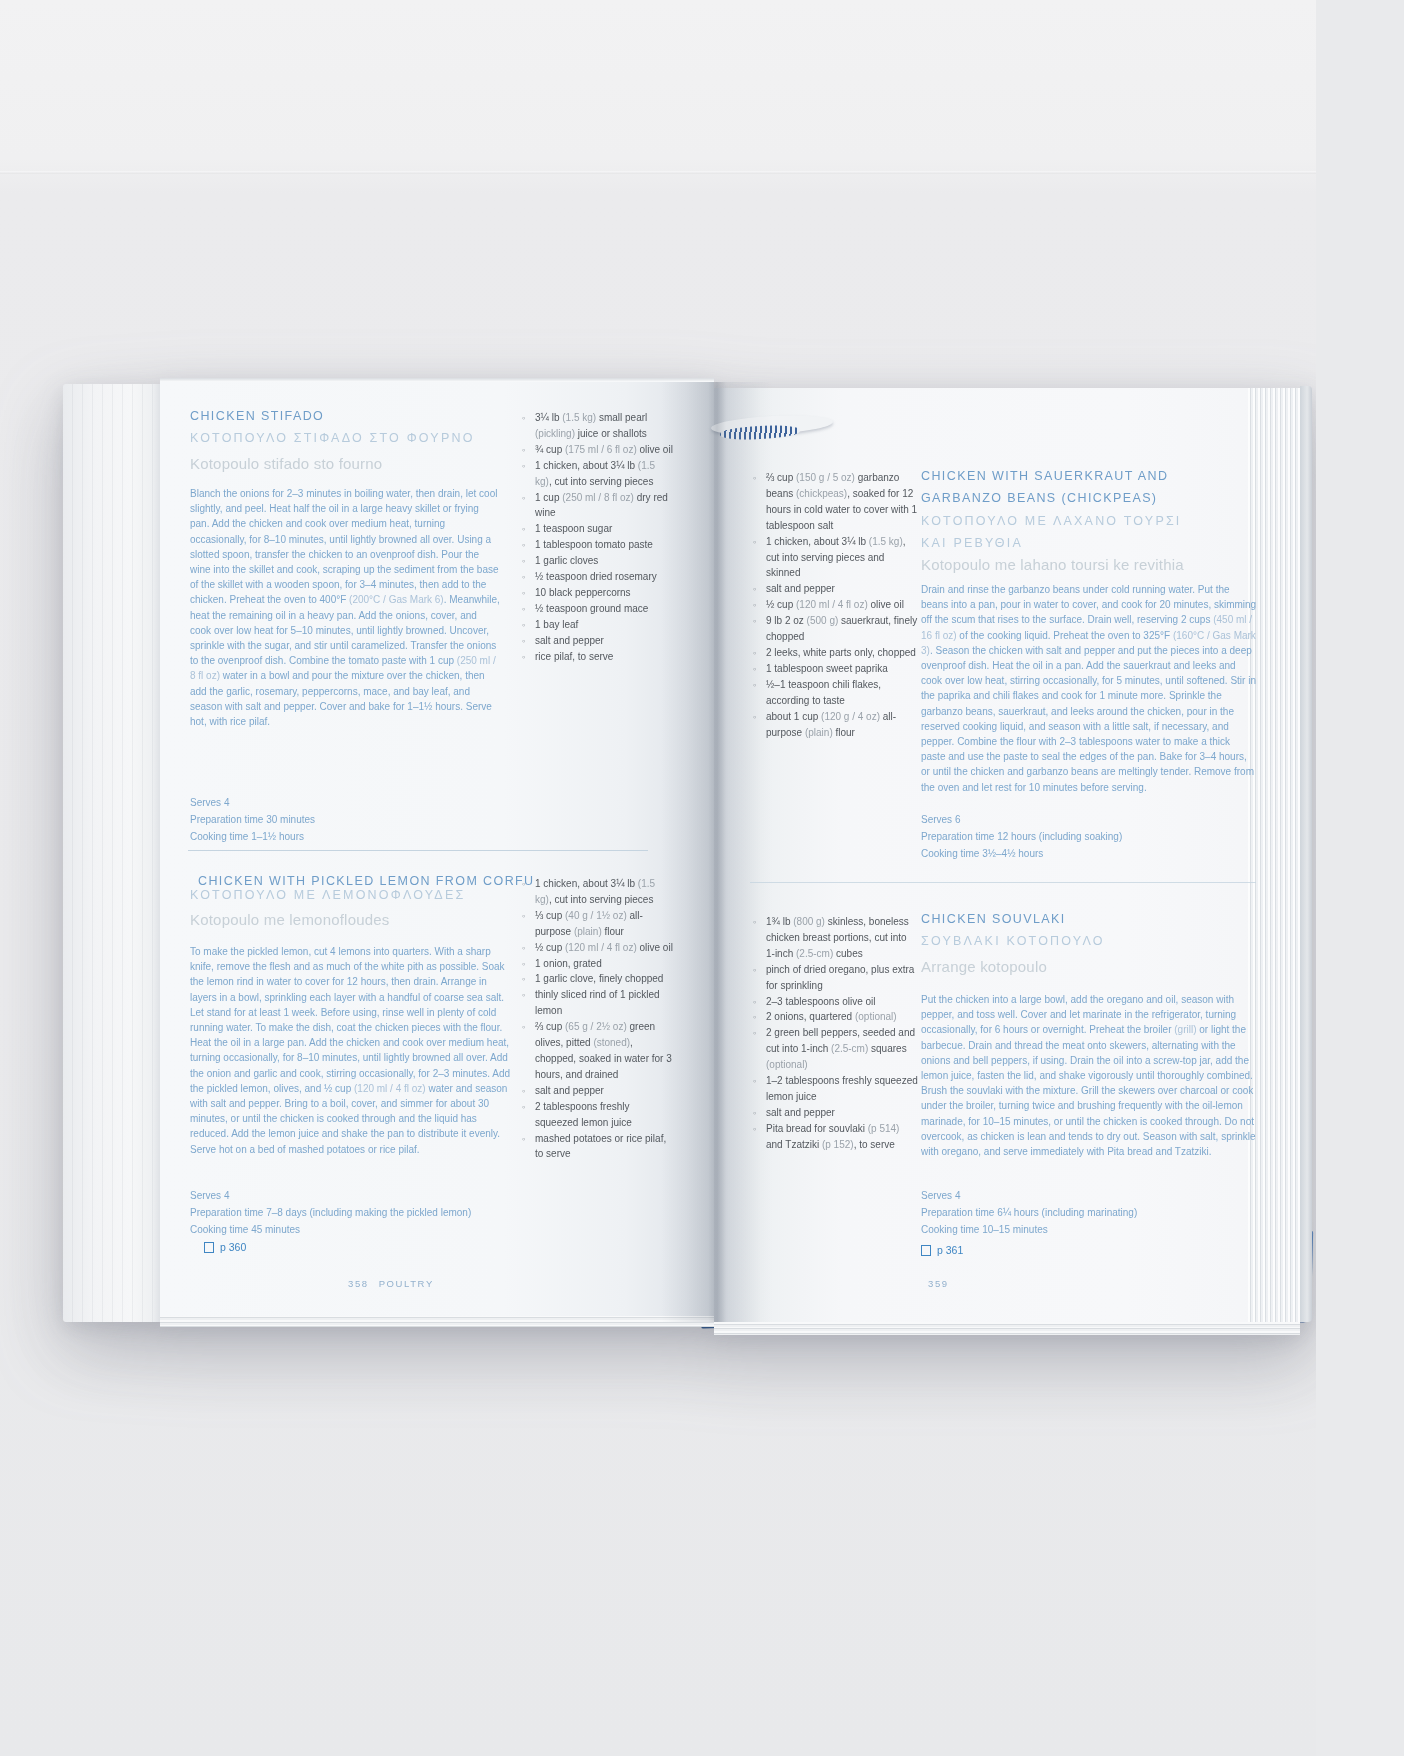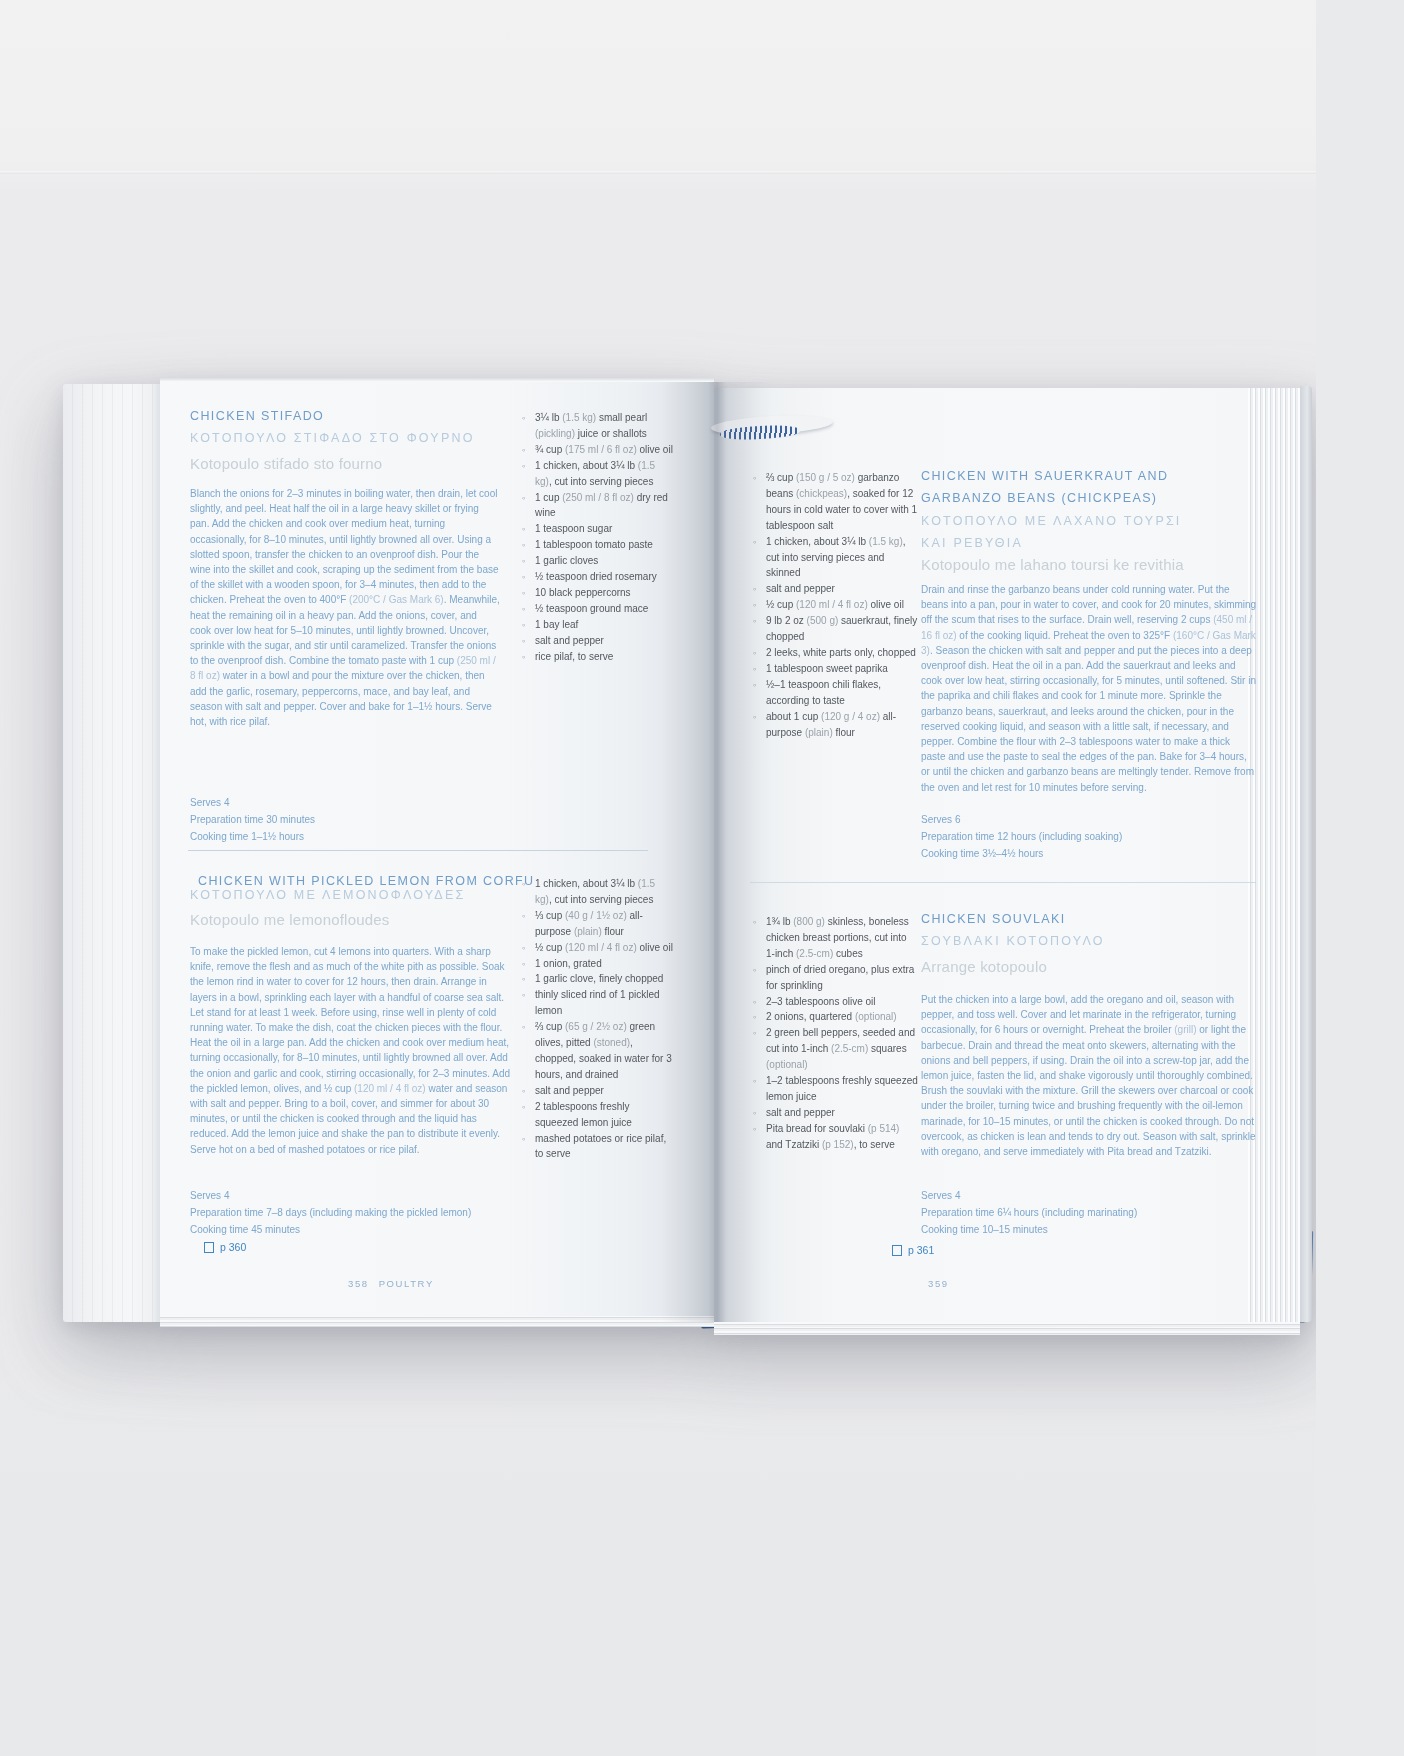--- a/index.html
+++ b/index.html
@@ -189,21 +189,21 @@
         </ul>
       <h2 class="blk r-title" style="left:921px;top:912px;margin:0;font-weight:400">CHICKEN SOUVLAKI</h2>
       <div class="blk r-greek" style="left:921px;top:934px">ΣΟΥΒΛΑΚΙ ΚΟΤΟΠΟΥΛΟ</div>
       <div class="blk r-translit" style="left:921px;top:958px">Arrange kotopoulo</div>
       <p class="blk method" style="left:921px;top:992px;width:336px;margin:0"><span>Put the chicken into a large bowl, add the oregano and oil, season with pepper, and toss well. Cover and let marinate in the refrigerator, turning occasionally, for 6 hours or overnight. Preheat the broiler </span><span class="muted">(grill)</span><span> or light the barbecue. Drain and thread the meat onto skewers, alternating with the onions and bell peppers, if using. Drain the oil into a screw-top jar, add the lemon juice, fasten the lid, and shake vigorously until thoroughly combined. Brush the souvlaki with the mixture. Grill the skewers over charcoal or cook under the broiler, turning twice and brushing frequently with the oil-lemon marinade, for 10–15 minutes, or until the chicken is cooked through. Do not overcook, as chicken is lean and tends to dry out. Season with salt, sprinkle with oregano, and serve immediately with Pita bread and Tzatziki.</span></p>
       <div class="blk meta" style="left:921px;top:1188px">
         <div>Serves 4</div>
         <div>Preparation time 6¼ hours (including marinating)</div>
         <div>Cooking time 10–15 minutes</div>
       </div>
-      <div class="blk pageref" style="left:892px;top:1244px">
+      <div class="blk pageref" style="left:921px;top:1244px">
         <span class="sq"></span>
         <span>p 361</span>
       </div>
     </section>
 
     <div class="blk footer" style="left:928px;top:1278px">
       <span>359</span>
     </div>
 
   </div>

